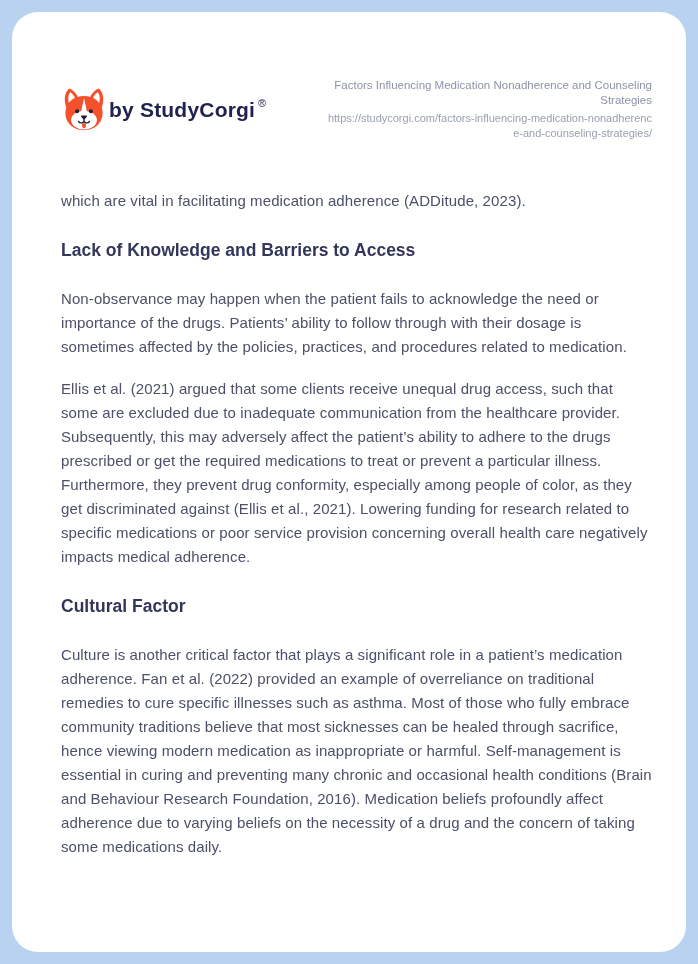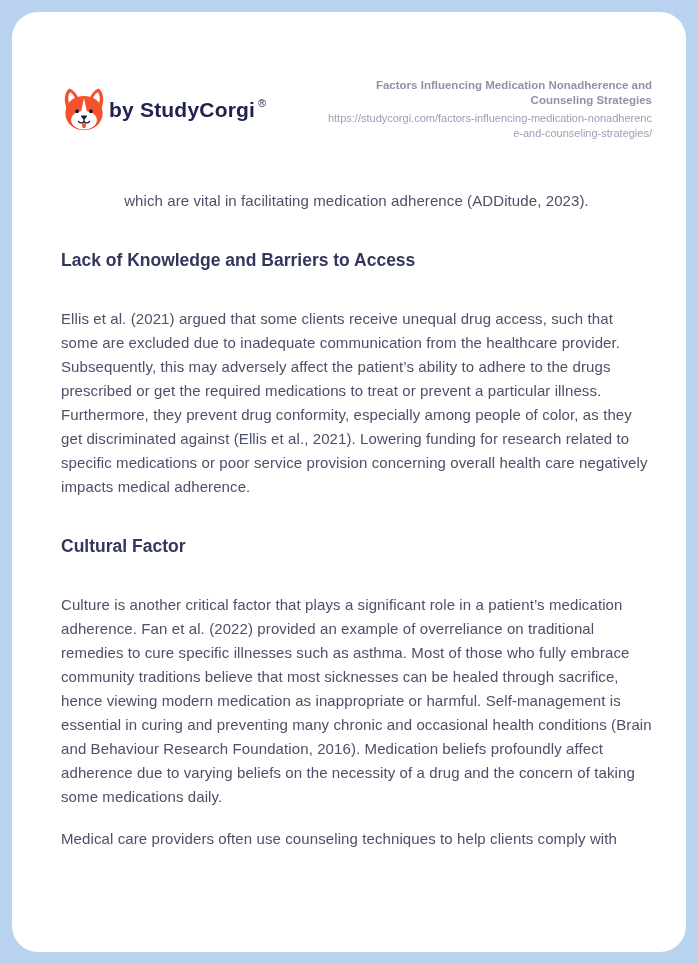--- a/index.html
+++ b/index.html
@@ -57,21 +57,21 @@
     color: #20234e;
   }
 
   .doc-meta {
     max-width: 330px;
     text-align: right;
   }
 
   .doc-title {
     font-size: 11.5px;
-    font-weight: 700;
+    font-weight: 400;
     line-height: 15px;
     color: #8e93a9;
     margin-bottom: 3px;
   }
 
   .doc-url {
     display: block;
     font-size: 11px;
     font-weight: 400;
     line-height: 15px;
@@ -97,32 +97,32 @@
     line-height: 28px;
     color: #33365b;
     margin: 15px 0 11px 0;
   }
 
   .doc-body .h2 {
     font-size: 17.5px;
     font-weight: 700;
     line-height: 26px;
     color: #33365b;
-    margin: 34px 0;
+    margin: 24px 0;
   }
 
   .doc-body .h3 {
     font-size: 16px;
     font-weight: 700;
     line-height: 24px;
     color: #33365b;
     margin: 11px 0 18px 0;
   }
 
-  .doc-body > :first-child { margin-top: 0; text-align: center; }
+  .doc-body > :first-child { margin-top: 0; }
 </style>
 </head>
 <body>
 
 <div class="card">
 
   <header class="doc-header">
 
     <div class="brand">
       <svg class="brand-logo" viewBox="0 0 48 48" aria-hidden="true">
@@ -152,19 +152,19 @@
     <div class="doc-meta">
       <div class="doc-title">Factors Influencing Medication Nonadherence and Counseling Strategies</div>
       <a class="doc-url" href="#">https://studycorgi.com/factors-influencing-medication-nonadherence-and-counseling-strategies/</a>
     </div>
 
   </header>
 
   <main class="doc-body">
     <p>which are vital in facilitating medication adherence (ADDitude, 2023).</p>
     <div class="h2">Lack of Knowledge and Barriers to Access</div>
+    <p>Non-observance may happen when the patient fails to acknowledge the need or importance of the drugs. Patients’ ability to follow through with their dosage is sometimes affected by the policies, practices, and procedures related to medication.</p>
     <p>Ellis et al. (2021) argued that some clients receive unequal drug access, such that some are excluded due to inadequate communication from the healthcare provider. Subsequently, this may adversely affect the patient’s ability to adhere to the drugs prescribed or get the required medications to treat or prevent a particular illness. Furthermore, they prevent drug conformity, especially among people of color, as they get discriminated against (Ellis et al., 2021). Lowering funding for research related to specific medications or poor service provision concerning overall health care negatively impacts medical adherence.</p>
     <div class="h2">Cultural Factor</div>
     <p>Culture is another critical factor that plays a significant role in a patient’s medication adherence. Fan et al. (2022) provided an example of overreliance on traditional remedies to cure specific illnesses such as asthma. Most of those who fully embrace community traditions believe that most sicknesses can be healed through sacrifice, hence viewing modern medication as inappropriate or harmful. Self-management is essential in curing and preventing many chronic and occasional health conditions (Brain and Behaviour Research Foundation, 2016). Medication beliefs profoundly affect adherence due to varying beliefs on the necessity of a drug and the concern of taking some medications daily.</p>
-    <p>Medical care providers often use counseling techniques to help clients comply with</p>
   </main>
 
 </div>
 
 </body></html>

